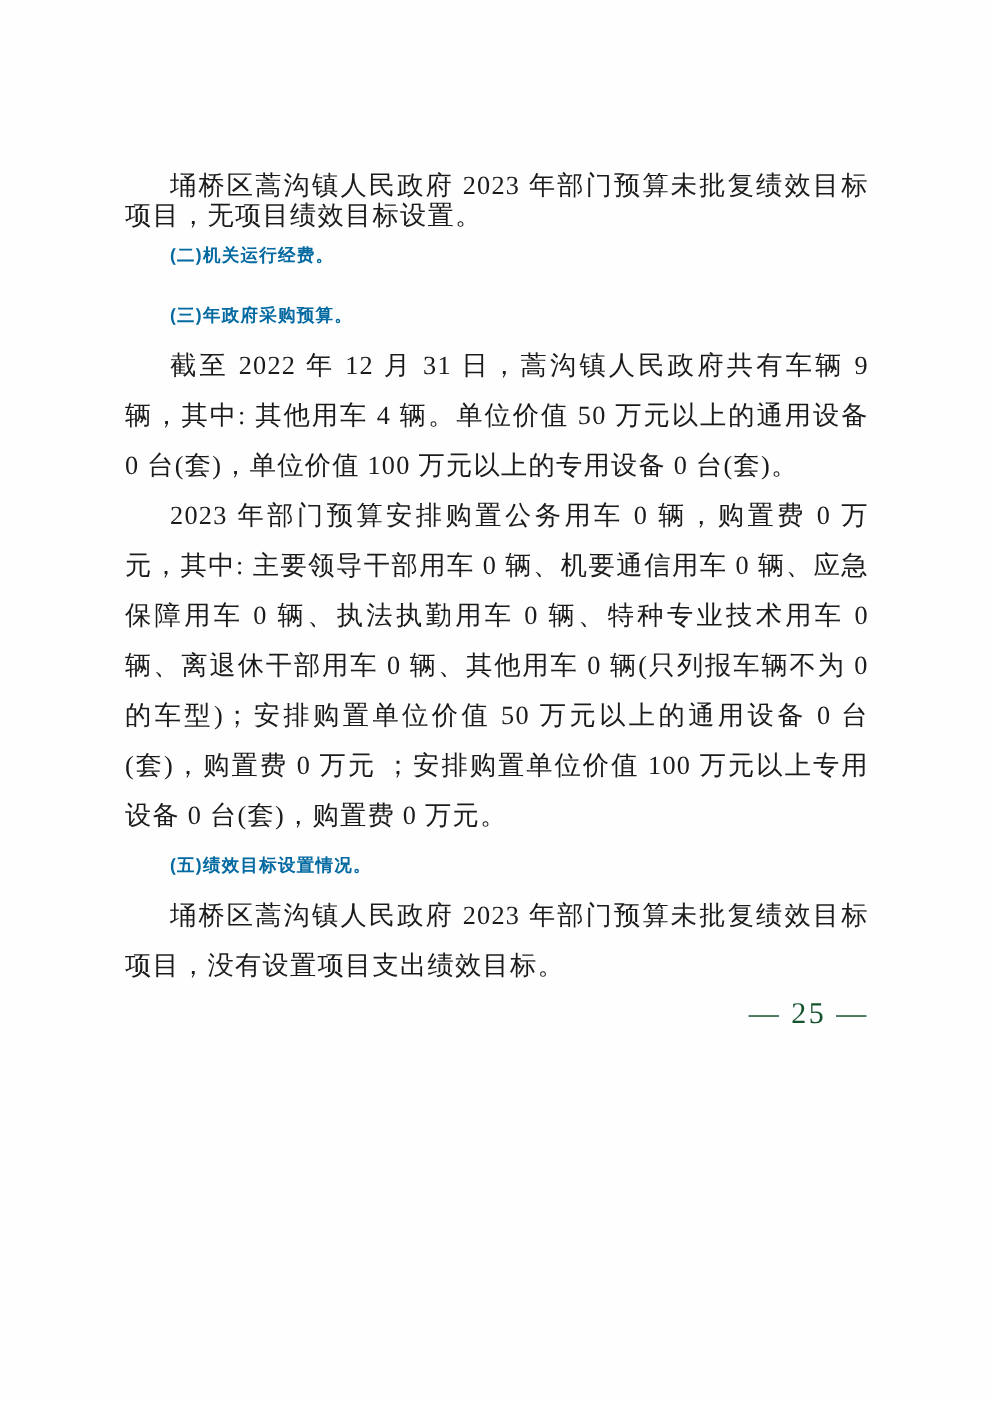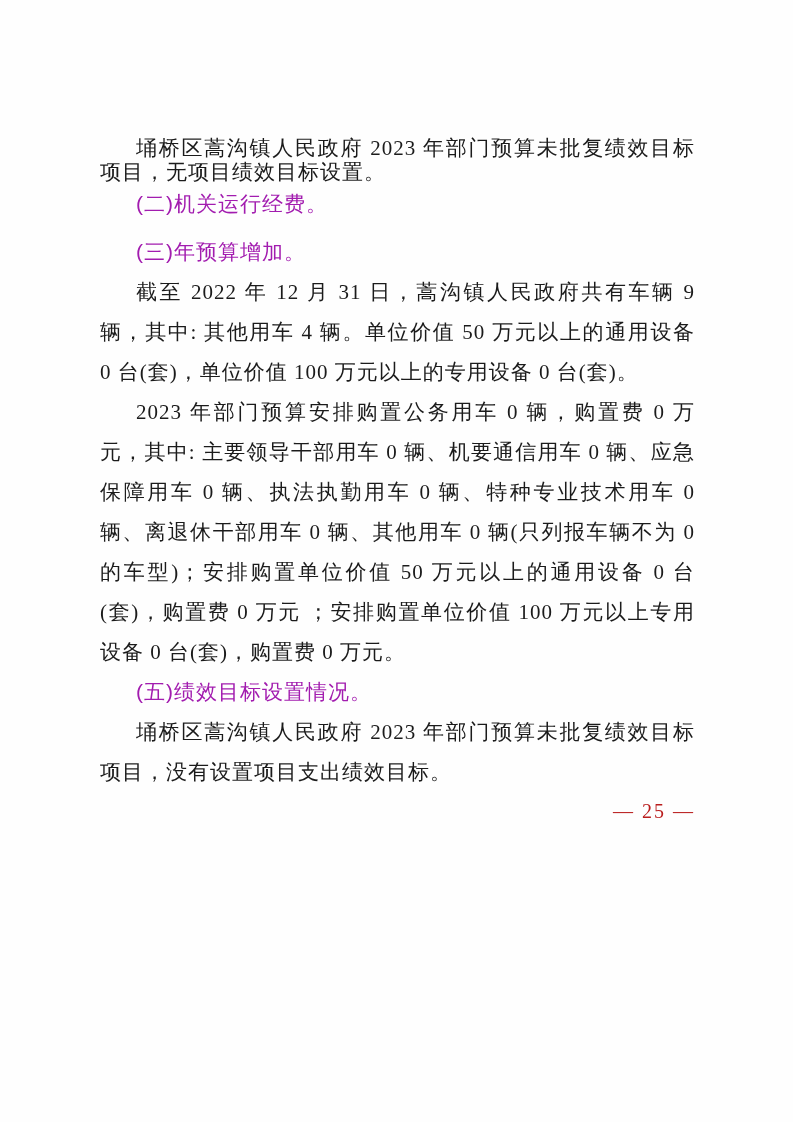--- a/index.html
+++ b/index.html
@@ -29,49 +29,49 @@
     text-indent: 36px;
     text-align: justify;
     text-justify: inter-character;
     letter-spacing: 1px;
     word-break: break-all;
   }
   .paragraph.tight {
     line-height: 24px;
   }
   .heading {
-    font-size: 21px;
+    font-size: 14px;
     line-height: 40px;
     margin: 0;
     text-indent: 36px;
-    font-weight: 400;
+    font-weight: 700;
     letter-spacing: 1px;
     font-family: "Liberation Sans", "DejaVu Sans", sans-serif;
-    color: #a21caf;
+    color: #0369a1;
   }
   .heading.extra-top {
     margin-top: 8px;
   }
   .page-footer {
     margin-top: 4px;
     text-align: right;
-    font-size: 20px;
+    font-size: 24px;
     line-height: 30px;
     letter-spacing: 2px;
-    color: #b91c1c;
+    color: #14532d;
   }
 </style>
 </head>
 <body>
 
 <div class="page">
   <main class="content" id="doc-blocks">
       <p class="paragraph tight">埇桥区蒿沟镇人民政府 2023 年部门预算未批复绩效目标项目，无项目绩效目标设置。</p>
       <p class="heading">(二)机关运行经费。</p>
-      <p class="heading extra-top">(三)年预算增加。</p>
+      <p class="heading extra-top">(三)年政府采购预算。</p>
       <p class="paragraph">截至 2022 年 12 月 31 日，蒿沟镇人民政府共有车辆 9 辆，其中: 其他用车 4 辆。单位价值 50 万元以上的通用设备 0 台(套)，单位价值 100 万元以上的专用设备 0 台(套)。</p>
       <p class="paragraph">2023 年部门预算安排购置公务用车 0 辆，购置费 0 万元，其中: 主要领导干部用车 0 辆、机要通信用车 0 辆、应急保障用车 0 辆、执法执勤用车 0 辆、特种专业技术用车 0 辆、离退休干部用车 0 辆、其他用车 0 辆(只列报车辆不为 0 的车型)；安排购置单位价值 50 万元以上的通用设备 0 台(套)，购置费 0 万元 ；安排购置单位价值 100 万元以上专用设备 0 台(套)，购置费 0 万元。</p>
       <p class="heading">(五)绩效目标设置情况。</p>
       <p class="paragraph">埇桥区蒿沟镇人民政府 2023 年部门预算未批复绩效目标项目，没有设置项目支出绩效目标。</p>
     </main>
   <footer class="page-footer">
     <span>— 25 —</span>
   </footer>
 </div>
 

